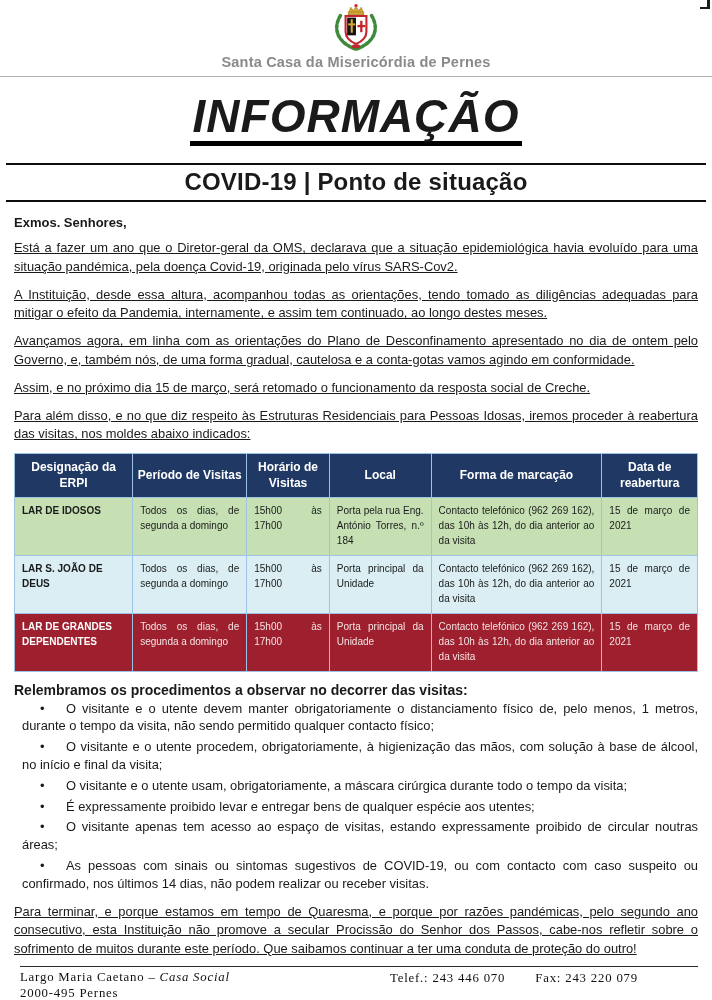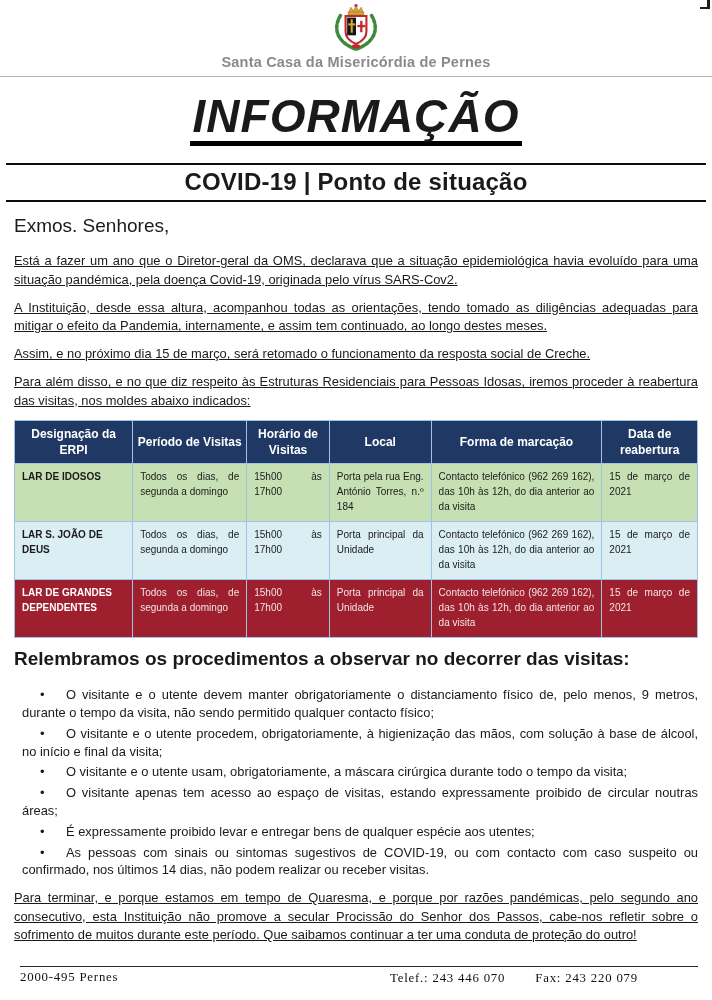--- a/index.html
+++ b/index.html
@@ -21,34 +21,34 @@
   .org-header svg{display:block;margin:0 auto;}
   .org-name{color:var(--c-org_name_gray,#8a8a8a);font-weight:bold;font-size:14.5px;margin-top:3px;letter-spacing:.2px;}
   .rule-gray{border:0;border-top:1px solid #b3b3b3;margin:6px -14px 0;}
 
   .title-wrap{text-align:center;margin-top:15px;}
   .title-wrap .t{display:inline-block;font-size:46px;font-weight:bold;letter-spacing:1px;border-bottom:5px solid #000;padding:0 3px 1px;line-height:1.05;font-style:italic;}
 
   .subtitle-band{margin:17px -8px 0;border-top:2px solid #0d0d0d;border-bottom:2px solid #0d0d0d;text-align:center;padding:3px 0 4px;}
   .subtitle-band .s{font-size:24px;font-weight:bold;letter-spacing:.2px;}
 
-  .salutation{font-weight:normal;margin:13px 0 15px;font-size:19px;}
+  .salutation{font-weight:bold;margin:13px 0 9px;font-size:13px;}
   p.body{margin:0 0 9.5px;font-size:12.9px;line-height:18.5px;text-align:justify;text-decoration:underline;}
 
   table.visits{border-collapse:collapse;width:100%;margin:3px 0 10px;table-layout:fixed;}
   table.visits th,table.visits td{border:1.4px solid var(--c-table_border,#9DC3E6);}
   table.visits th{background:var(--c-table_header_bg,#1F3864);color:#fff;font-size:12px;font-weight:bold;text-align:center;vertical-align:middle;padding:5px 4px;line-height:1.35;}
   table.visits td{font-size:10px;vertical-align:top;padding:5px 7px 7px;line-height:1.5;text-align:justify;}
   table.visits td.name{font-weight:bold;text-align:left;}
   tr.row-green td{background:var(--c-row_green_bg,#C6E0B4);}
   tr.row-blue  td{background:var(--c-row_blue_bg,#DAEEF3);}
   tr.row-red   td{background:var(--c-row_red_bg,#9E1F2D);color:#F2E4E4;}
   tr.row-red   td.name{color:#fff;}
 
-  .proc-head{font-weight:bold;font-size:19px;margin:4px 0 16px;}
+  .proc-head{font-weight:bold;font-size:14px;margin:4px 0 2px;}
   ul.procs{list-style:none;margin:0 0 10px 8px;padding:0;}
   ul.procs li{position:relative;font-size:12.9px;line-height:17.8px;text-align:justify;text-indent:44px;margin:0 0 3px;}
   ul.procs li::before{content:"\2022";position:absolute;left:18px;text-indent:0;font-size:13px;}
 
   .footer{position:absolute;left:20px;width:678px;top:966px;border-top:1.5px solid #2b2b2b;padding-top:3px;display:flex;font-family:"Liberation Serif",serif;font-size:12.8px;letter-spacing:.8px;color:#111;}
   .footer .left{flex:0 0 370px;line-height:1.25;}
   .footer .right{padding-top:1px;}
   .footer .right span{margin-right:26px;}
   .footer em{font-style:italic;}
 </style>
@@ -82,20 +82,21 @@
   </div>
 
   <div class="subtitle-band">
     <span class="s">COVID-19 | Ponto de situação</span>
   </div>
 
   <p class="salutation">Exmos. Senhores,</p>
 
   <p class="body">Está a fazer um ano que o Diretor-geral da OMS, declarava que a situação epidemiológica havia evoluído para uma situação pandémica, pela doença Covid-19, originada pelo vírus SARS-Cov2.</p>
   <p class="body">A Instituição, desde essa altura, acompanhou todas as orientações, tendo tomado as diligências adequadas para mitigar o efeito da Pandemia, internamente, e assim tem continuado, ao longo destes meses.</p>
+  <p class="body">Avançamos agora, em linha com as orientações do Plano de Desconfinamento apresentado no dia de ontem pelo Governo, e, também nós, de uma forma gradual, cautelosa e a conta-gotas vamos agindo em conformidade.</p>
   <p class="body">Assim, e no próximo dia 15 de março, será retomado o funcionamento da resposta social de Creche.</p>
   <p class="body">Para além disso, e no que diz respeito às Estruturas Residenciais para Pessoas Idosas, iremos proceder à reabertura das visitas, nos moldes abaixo indicados:</p>
 
   <table class="visits">
     <colgroup>
       <col style="width:17.3%">
         <col style="width:16.7%">
         <col style="width:12.1%">
       <col style="width:14.9%">
         <col style="width:25%">
@@ -134,32 +135,33 @@
         <td>15h00 às 17h00</td>
         <td>Porta principal da Unidade</td>
         <td>Contacto telefónico (962 269 162), das 10h às 12h, do dia anterior ao da visita</td>
         <td>15 de março de 2021</td>
       </tr>
     </tbody>
   </table>
 
   <p class="proc-head">Relembramos os procedimentos a observar no decorrer das visitas:</p>
   <ul class="procs">
-    <li>O visitante e o utente devem manter obrigatoriamente o distanciamento físico de, pelo menos, 9 metros, durante o tempo da visita, não sendo permitido qualquer contacto físico;</li>
+    <li>O visitante e o utente devem manter obrigatoriamente o distanciamento físico de, pelo menos, 1 metros, durante o tempo da visita, não sendo permitido qualquer contacto físico;</li>
     <li>O visitante e o utente procedem, obrigatoriamente, à higienização das mãos, com solução à base de álcool, no início e final da visita;</li>
     <li>O visitante e o utente usam, obrigatoriamente, a máscara cirúrgica durante todo o tempo da visita;</li>
+    <li>É expressamente proibido levar e entregar bens de qualquer espécie aos utentes;</li>
     <li>O visitante apenas tem acesso ao espaço de visitas, estando expressamente proibido de circular noutras áreas;</li>
-    <li>É expressamente proibido levar e entregar bens de qualquer espécie aos utentes;</li>
     <li>As pessoas com sinais ou sintomas sugestivos de COVID-19, ou com contacto com caso suspeito ou confirmado, nos últimos 14 dias, não podem realizar ou receber visitas.</li>
   </ul>
 
   <p class="body">Para terminar, e porque estamos em tempo de Quaresma, e porque por razões pandémicas, pelo segundo ano consecutivo, esta Instituição não promove a secular Procissão do Senhor dos Passos, cabe-nos refletir sobre o sofrimento de muitos durante este período. Que saibamos continuar a ter uma conduta de proteção do outro!</p>
 
   <div class="footer">
     <div class="left">
+      <div><span>Largo Maria Caetano – </span><em>Casa Social</em></div>
       <div>2000-495 Pernes</div>
     </div>
     <div class="right">
       <span>Telef.: 243 446 070</span>
       <span>Fax: 243 220 079</span>
     </div>
   </div>
 </div>
 
 </body></html>

